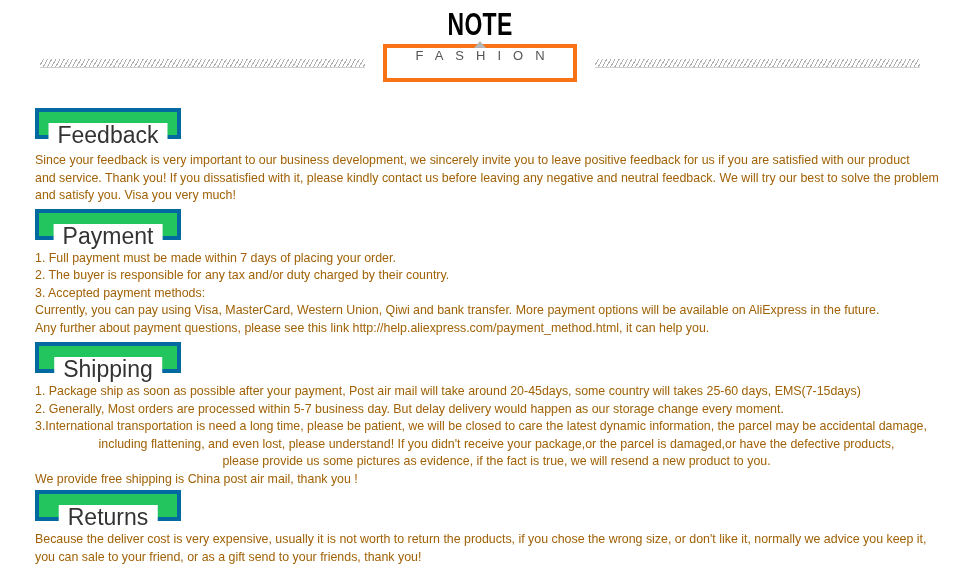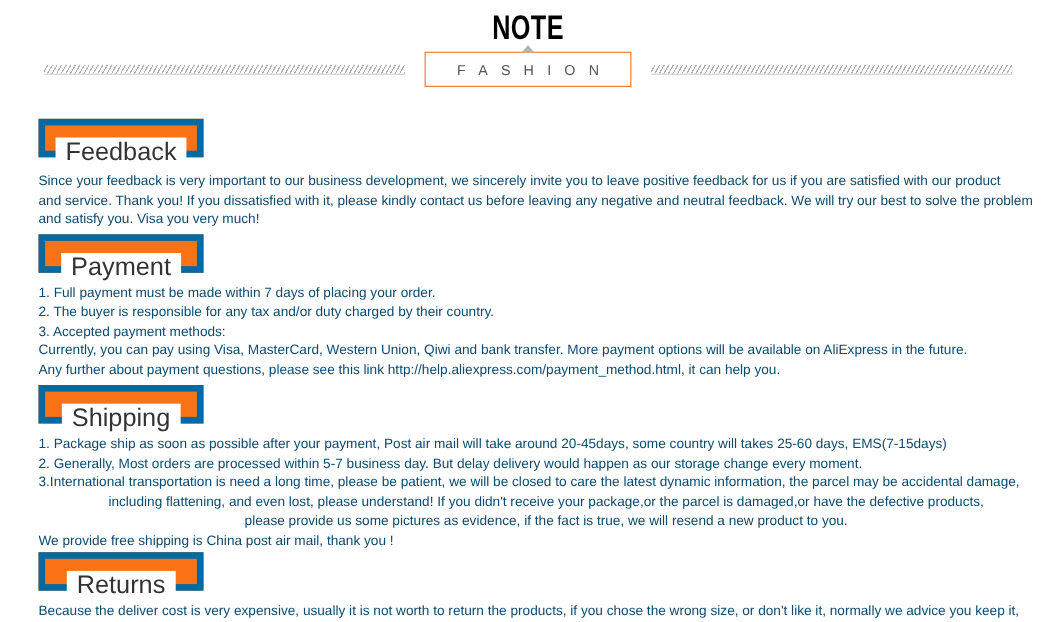--- a/index.html
+++ b/index.html
@@ -23,49 +23,49 @@
   .header-row { display: flex; align-items: center; margin: 2px 40px 0; height: 34px; }
   .hatch {
     flex: 1; height: 8px;
     background: repeating-linear-gradient(120deg,
       transparent 0px, transparent 2.6px,
       #b0b0b0 2.6px, #b0b0b0 3.6px);
     border-bottom: 1px solid #cfcfcf;
   }
   .fashion-box {
     position: relative; width: 186px; height: 30px; margin: 0 18px;
-    border: 1px solid #f97316; background: #fff;
-    display: flex; align-items: center; justify-content: center;
+    border: 4px solid #f97316; background: #fff;
+    display: flex; justify-content: center;
   }
   .tri {
     position: absolute; top: -7px; left: 50%; margin-left: -6px;
     width: 0; height: 0;
     border-left: 6px solid transparent; border-right: 6px solid transparent;
     border-bottom: 7px solid #b5b5b5;
   }
   .fashion-label {
     font-size: 13px; color: #555; letter-spacing: 12px; padding-left: 12px;
     white-space: nowrap;
   }
 
   
   .content { padding-left: 35px; padding-right: 15px; }
   .sec-head {
     position: relative; width: 138px; height: 23px;
-    border: 6px solid #0369a1; background: #f97316;
+    border: 4px solid #0369a1; background: #22c55e;
   }
   .sec-label {
     position: absolute; left: 50%; bottom: -12px; transform: translateX(-50%);
     background: #fff; padding: 0 9px;
     font-size: 23px; line-height: 24px; color: #333;
     white-space: nowrap; font-weight: 400;
   }
   .sec-body { margin-top: 13px; }
   .line {
-    font-size: 12.4px; line-height: 17.5px; color: #0c4a6e;
+    font-size: 12.4px; line-height: 17.5px; color: #a16207;
     white-space: nowrap; overflow: hidden;
   }
   .line.indent { padding-left: 13px; text-align: center; }
 
   .sec-feedback { margin-top: 28px; }
   .sec-payment  { margin-top: 4px; }
   .sec-shipping { margin-top: 5px; }
   .sec-returns  { margin-top: 2px; }
   .sec-payment .sec-body, .sec-shipping .sec-body, .sec-returns .sec-body { margin-top: 10px; }
 </style>
@@ -126,17 +126,18 @@
         <div class="line">We provide free shipping is China post air mail, thank you !</div>
       </div>
     </section>
 
     <section class="sec sec-returns">
       <div class="sec-head">
         <span class="sec-label">Returns</span>
       </div>
       <div class="sec-body">
         <div class="line">Because the deliver cost is very expensive,  usually it is not worth to return the products, if you chose the wrong size, or don't like it,  normally we advice you keep it,</div>
+        <div class="line">you can sale to your friend, or as a gift send to your friends, thank you!</div>
       </div>
     </section>
 
   </div>
 </div>
 
 </body></html>

